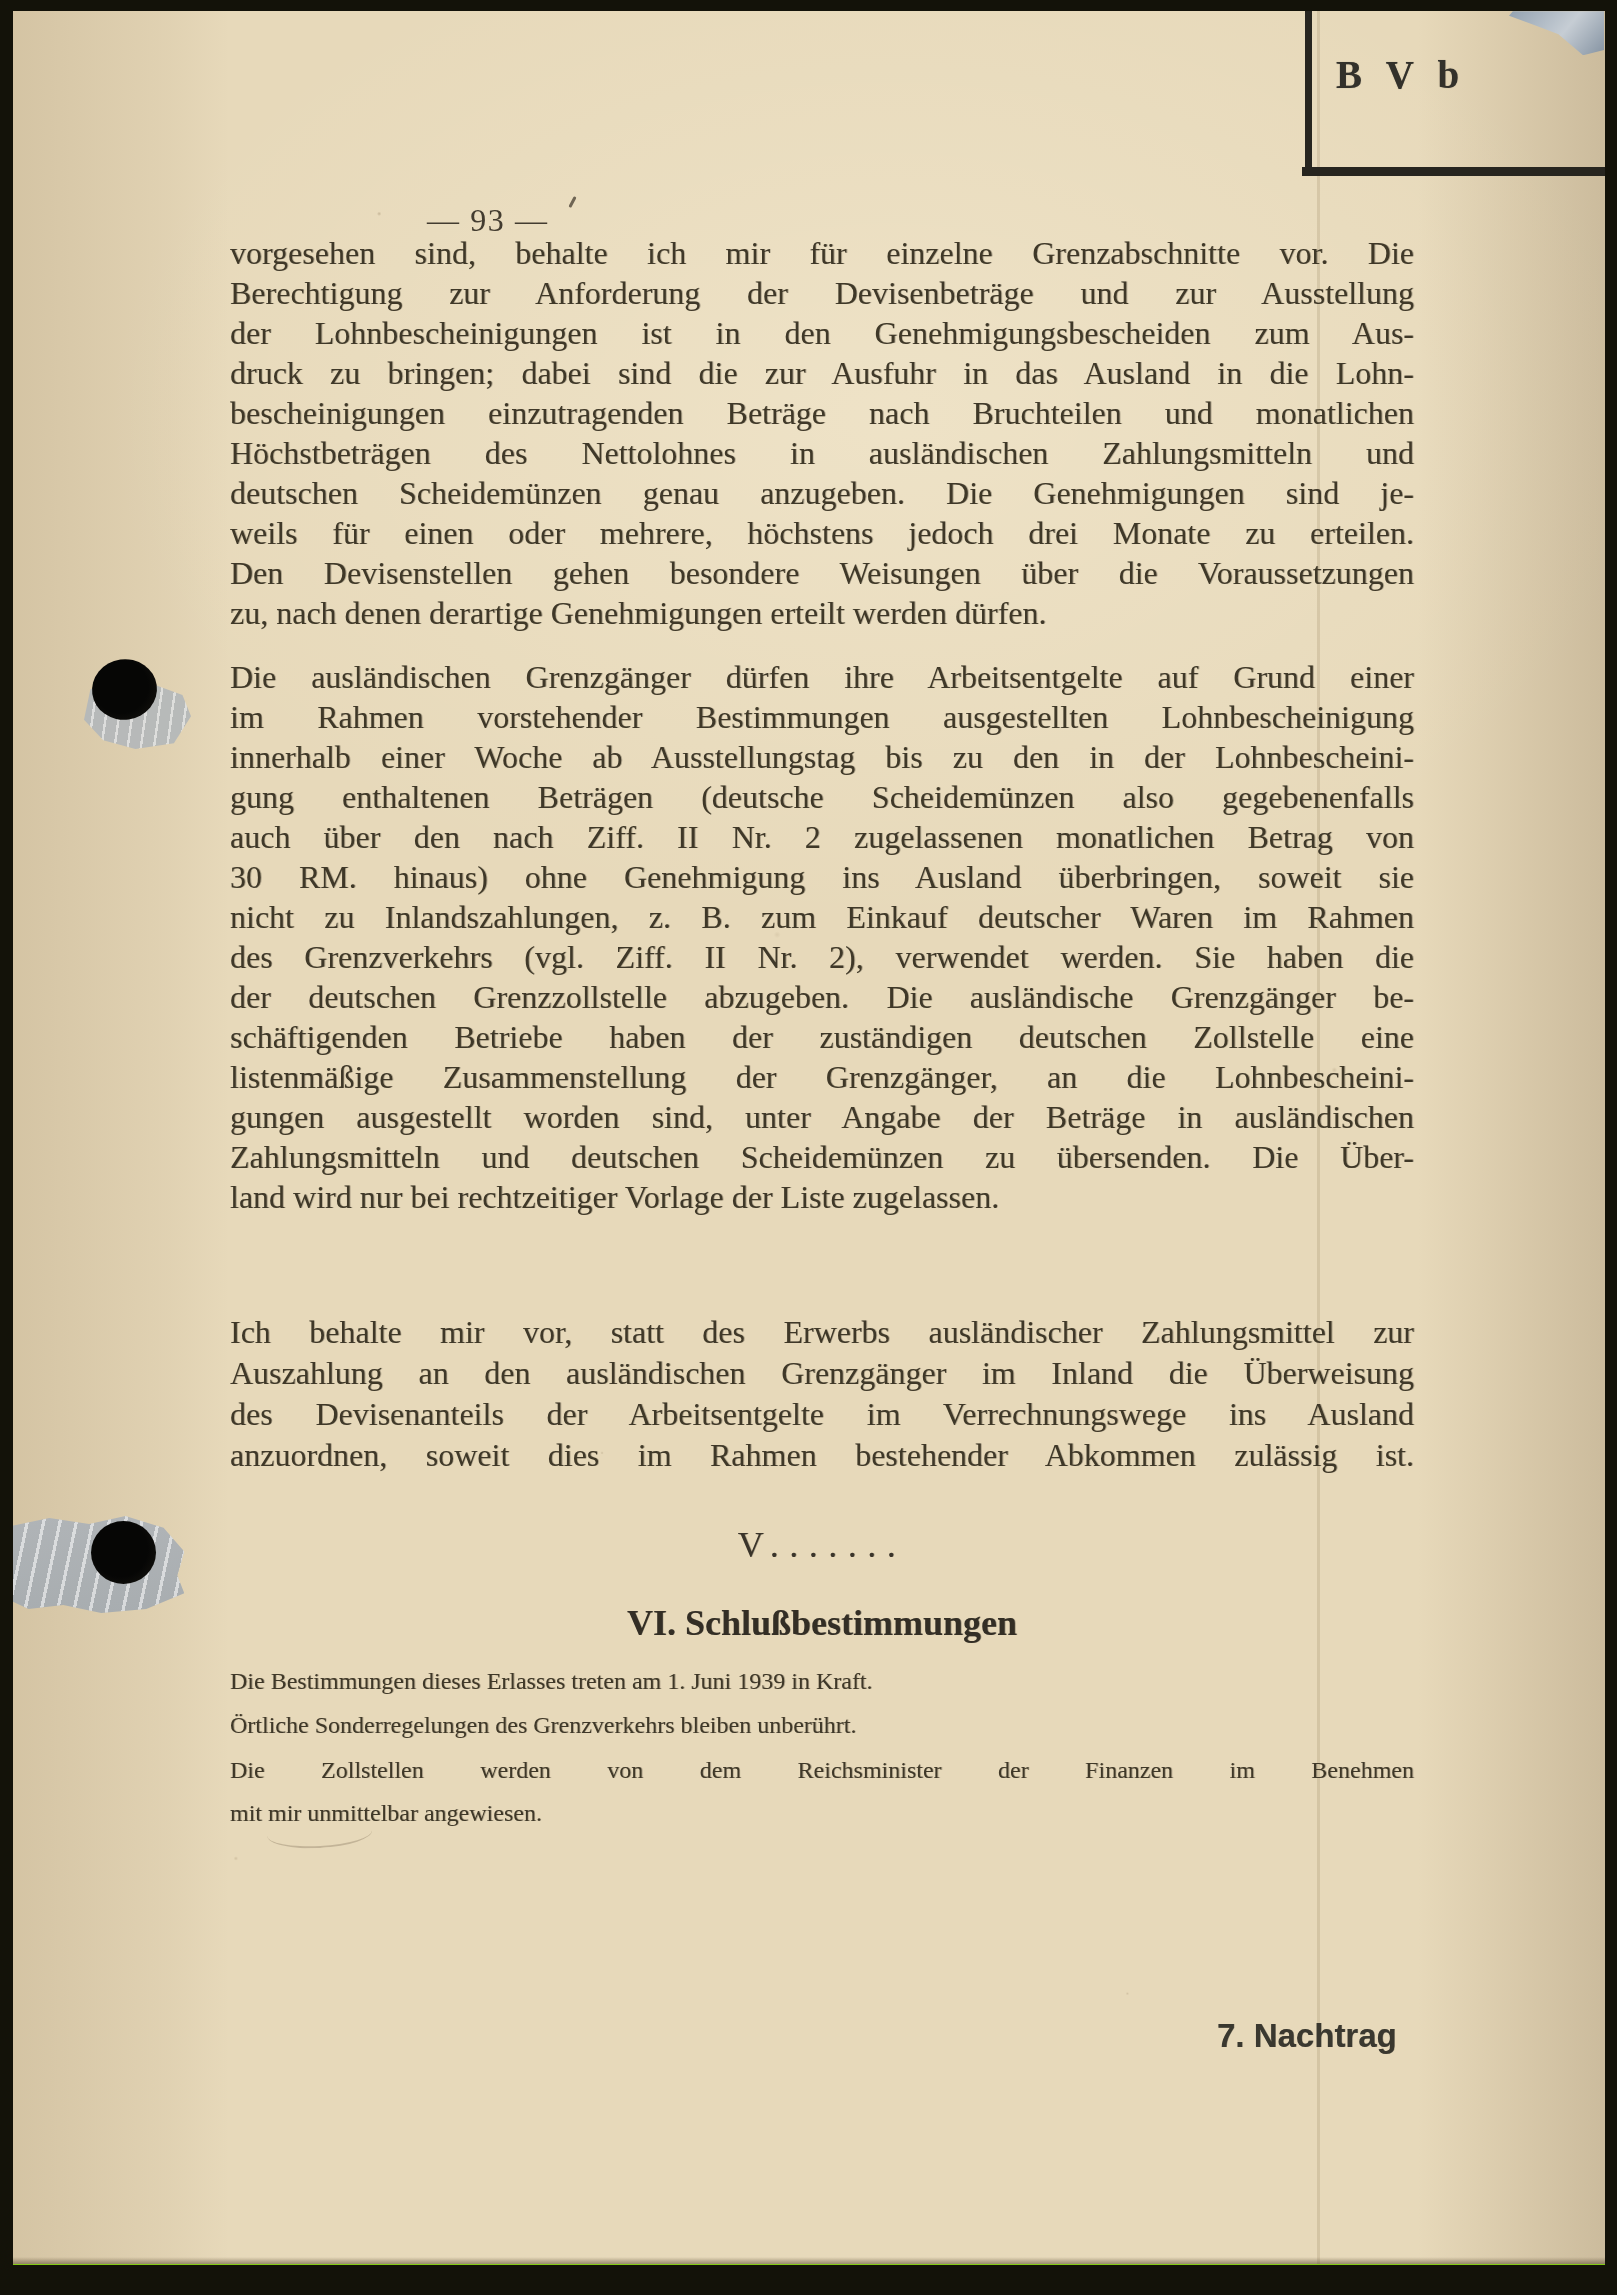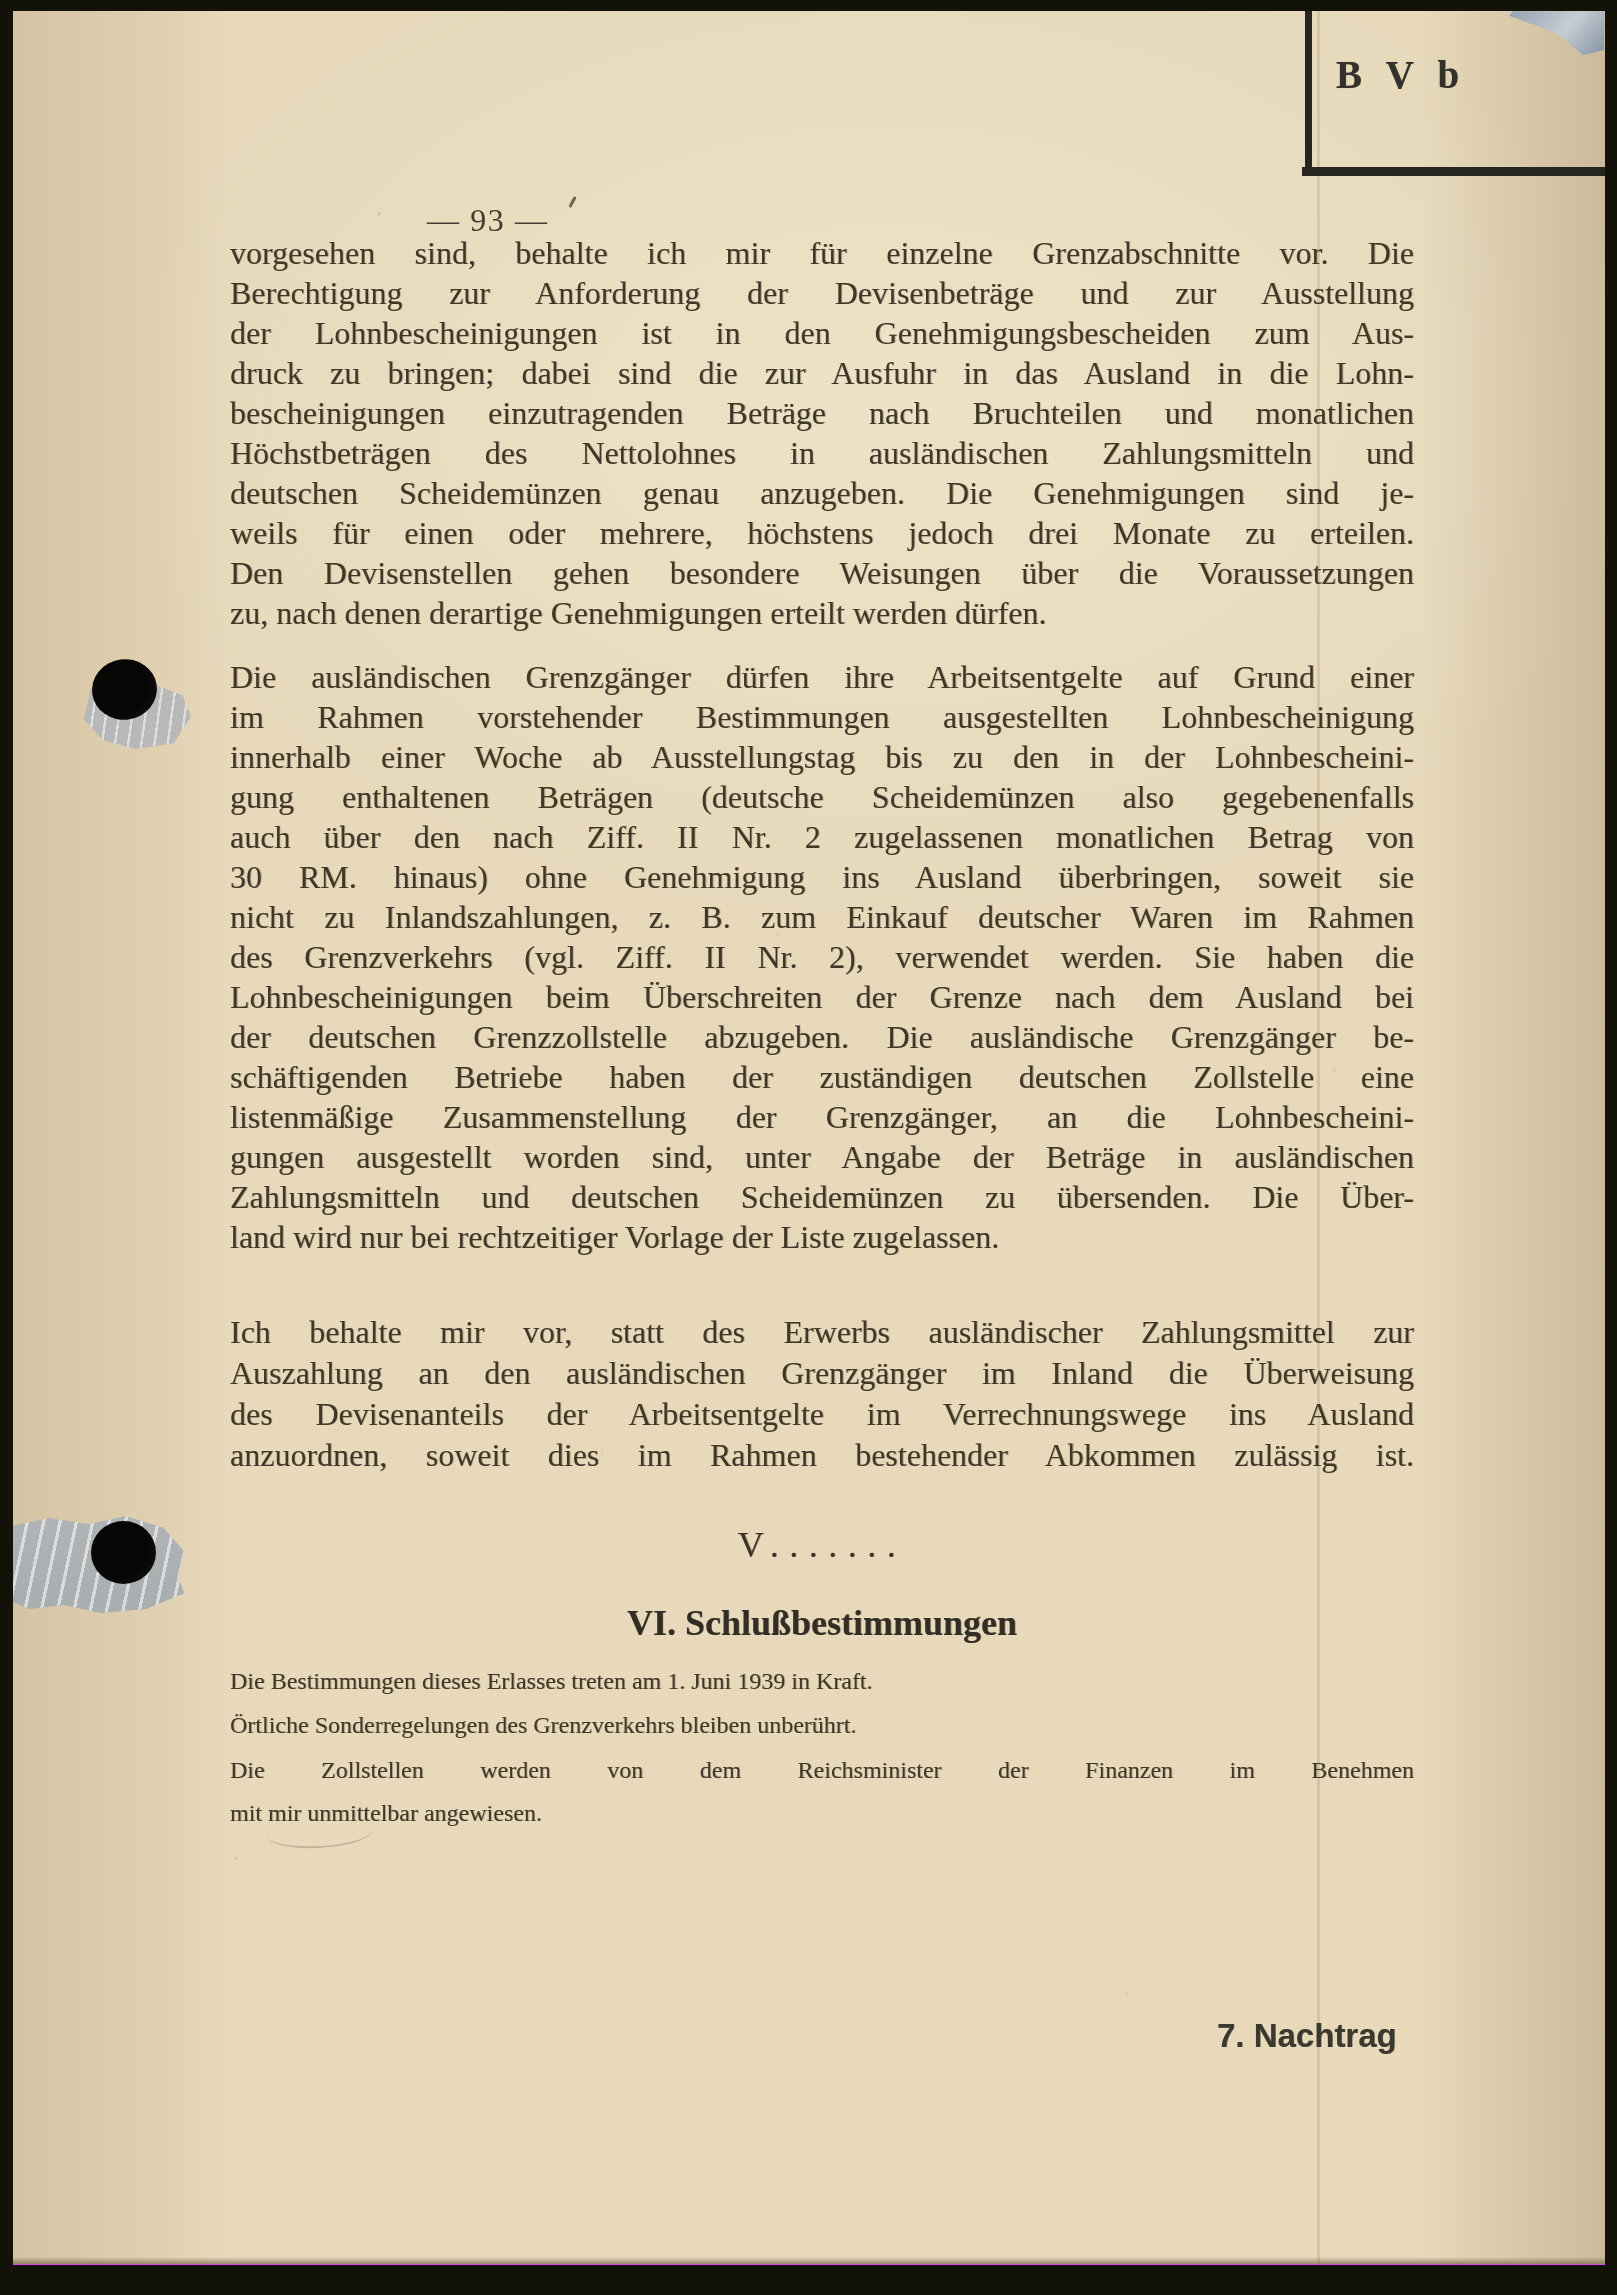--- a/index.html
+++ b/index.html
@@ -1,20 +1,20 @@
 <!DOCTYPE html>
 <html style="font-size:13px"><head>
 <meta charset="utf-8">
 <title>Scanned document page</title>
 <style>
   html,body{margin:0;padding:0;background:#090908;}
   .page{
     position:relative;
     width:1618px;height:2295px;
-    background:#d946ef;
+    background:#84cc16;
     overflow:hidden;
     font-family:"Liberation Serif","DejaVu Serif",serif;
   }
   
   .paper{
     position:absolute;left:13px;top:11.3px;width:1592px;height:2253px;
     background:
       radial-gradient(ellipse 1132px 728px at 55% 18%, rgba(255,248,228,.30), rgba(255,248,228,0) 70%),
       #e7d9ba;
   }
@@ -174,21 +174,20 @@
 
   <div class="para p2">
     <div class="ln j">Die ausländischen Grenzgänger dürfen ihre Arbeitsentgelte auf Grund einer</div>
     <div class="ln j">im Rahmen vorstehender Bestimmungen ausgestellten Lohnbescheinigung</div>
     <div class="ln j">innerhalb einer Woche ab Ausstellungstag bis zu den in der Lohnbescheini-</div>
     <div class="ln j">gung enthaltenen Beträgen (deutsche Scheidemünzen also gegebenenfalls</div>
     <div class="ln j">auch über den nach Ziff. II Nr. 2 zugelassenen monatlichen Betrag von</div>
     <div class="ln j">30 RM. hinaus) ohne Genehmigung ins Ausland überbringen, soweit sie</div>
     <div class="ln j">nicht zu Inlandszahlungen, z. B. zum Einkauf deutscher Waren im Rahmen</div>
     <div class="ln j">des Grenzverkehrs (vgl. Ziff. II Nr. 2), verwendet werden. Sie haben die</div>
-    <div class="ln j">Lohnbescheinigungen beim Überschreiten der Grenze nach dem Ausland bei</div>
     <div class="ln j">der deutschen Grenzzollstelle abzugeben. Die ausländische Grenzgänger be-</div>
     <div class="ln j">schäftigenden Betriebe haben der zuständigen deutschen Zollstelle eine</div>
     <div class="ln j">listenmäßige Zusammenstellung der Grenzgänger, an die Lohnbescheini-</div>
     <div class="ln j">gungen ausgestellt worden sind, unter Angabe der Beträge in ausländischen</div>
     <div class="ln j">Zahlungsmitteln und deutschen Scheidemünzen zu übersenden. Die Über-</div>
     <div class="ln">land wird nur bei rechtzeitiger Vorlage der Liste zugelassen.</div>
   </div>
 
   <div class="para p3">
     <div class="ln j">Ich behalte mir vor, statt des Erwerbs ausländischer Zahlungsmittel zur</div>

